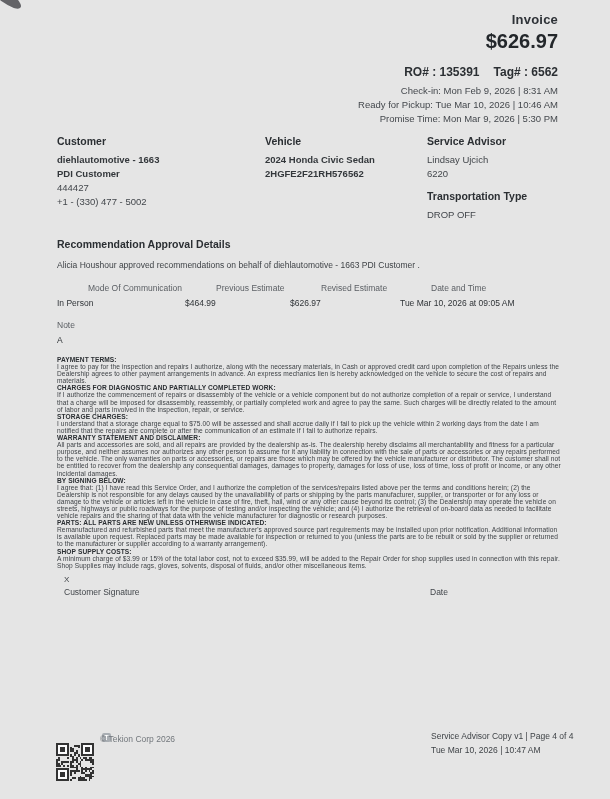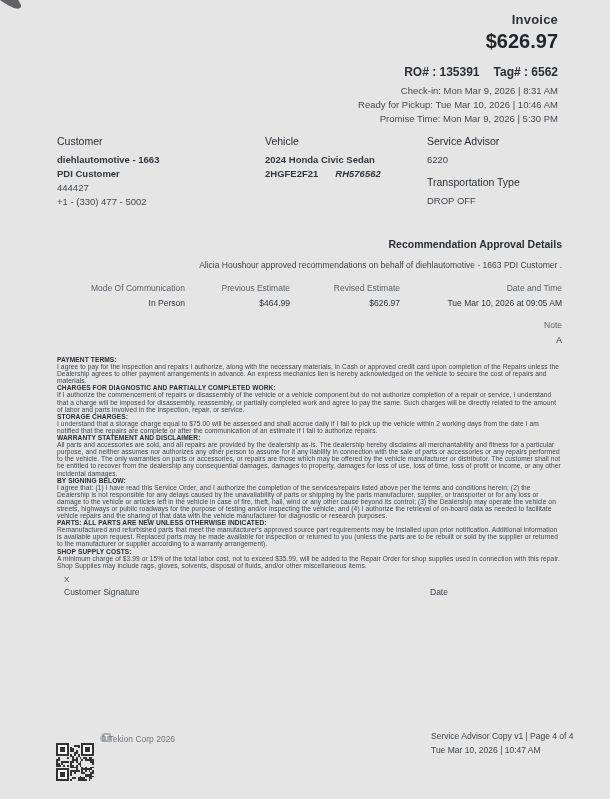--- a/index.html
+++ b/index.html
@@ -19,27 +19,27 @@
   .invoice-amount{font-size:20px;font-weight:700;color:#23272b;margin-top:3px;}
   .ro-line{margin-top:12px;font-size:12px;font-weight:700;color:#2b2f33;}
   .ro-line .tag{margin-left:14px;}
   .hmeta{font-size:9.5px;color:#44484d;line-height:14px;}
   .hmeta.first{margin-top:5px;}
   
   .info-col{position:absolute;top:135px;}
   .col-customer{left:57px;width:195px;}
   .col-vehicle{left:265px;width:168px;}
   .col-advisor{left:427px;width:172px;}
-  .col-h{font-size:10.5px;font-weight:400;color:#2b2f33;margin:0 0 6px 0;}
+  .col-h{font-size:10.5px;font-weight:700;color:#2b2f33;margin:0 0 6px 0;}
   .col-h.sub{margin-top:9px;}
   .col-line{font-size:9.5px;line-height:14px;color:#42464b;}
   .col-line.bold{font-weight:700;color:#33373b;}
-  .vin-suffix{font-style:italic;padding-left:17px;}
-  
-  .rec{position:absolute;left:57px;top:238px;width:505px;text-align:right;}
+  .vin-suffix{}
+  
+  .rec{position:absolute;left:57px;top:238px;width:505px;}
   .rec-h{font-size:10.5px;font-weight:700;color:#2b2f33;}
   .rec-text{font-size:8.5px;margin-top:10px;color:#3f4347;}
   .rec-table{display:grid;grid-template-columns:128px 105px 110px 1fr;margin-top:13px;row-gap:5px;}
   .th{font-size:8.5px;color:#5a5e63;padding-left:31px;}
   .td{font-size:8.5px;color:#2f3337;}
   .note-label{margin-top:12px;font-size:8.5px;color:#5a5e63;}
   .note-value{margin-top:5px;font-size:8.5px;color:#2f3337;}
   
   .terms{position:absolute;left:57px;top:356px;width:505px;
     font-size:6.6px;line-height:7.1px;color:#3e4246;letter-spacing:.1px;}
@@ -63,41 +63,42 @@
 <div class="page">
 
   <div class="smudge"></div>
 
   <div class="doc-header">
     <div class="invoice-label">Invoice</div>
     <div class="invoice-amount">$626.97</div>
     <div class="ro-line">
       <span>RO# : 135391</span><span class="tag">Tag# : 6562</span>
     </div>
-    <div class="hmeta first">Check-in: Mon Mar 9, 2026 | 8:31 AM</div>
+    <div class="hmeta first">Check-in: Mon Feb 9, 2026 | 8:31 AM</div>
     <div class="hmeta">Ready for Pickup: Tue Mar 10, 2026 | 10:46 AM</div>
     <div class="hmeta">Promise Time: Mon Mar 9, 2026 | 5:30 PM</div>
   </div>
 
   <div class="info-col col-customer">
     <div class="col-h">Customer</div>
     <div class="col-line bold">diehlautomotive - 1663</div>
     <div class="col-line bold">PDI Customer</div>
     <div class="col-line">444427</div>
     <div class="col-line">+1 - (330) 477 - 5002</div>
   </div>
 
   <div class="info-col col-vehicle">
     <div class="col-h">Vehicle</div>
     <div class="col-line bold">2024 Honda Civic Sedan</div>
     <div class="col-line bold"><span>2HGFE2F21</span><span class="vin-suffix">RH576562</span></div>
   </div>
 
   <div class="info-col col-advisor">
     <div class="col-h">Service Advisor</div>
+    <div class="col-line">Lindsay Ujcich</div>
     <div class="col-line">6220</div>
     <div class="col-h sub">Transportation Type</div>
     <div class="col-line">DROP OFF</div>
   </div>
 
   <div class="rec">
     <div class="rec-h">Recommendation Approval Details</div>
     <div class="rec-text">Alicia Houshour approved recommendations on behalf of diehlautomotive - 1663 PDI Customer .</div>
     <div class="rec-table">
       <div class="th">Mode Of Communication</div>

